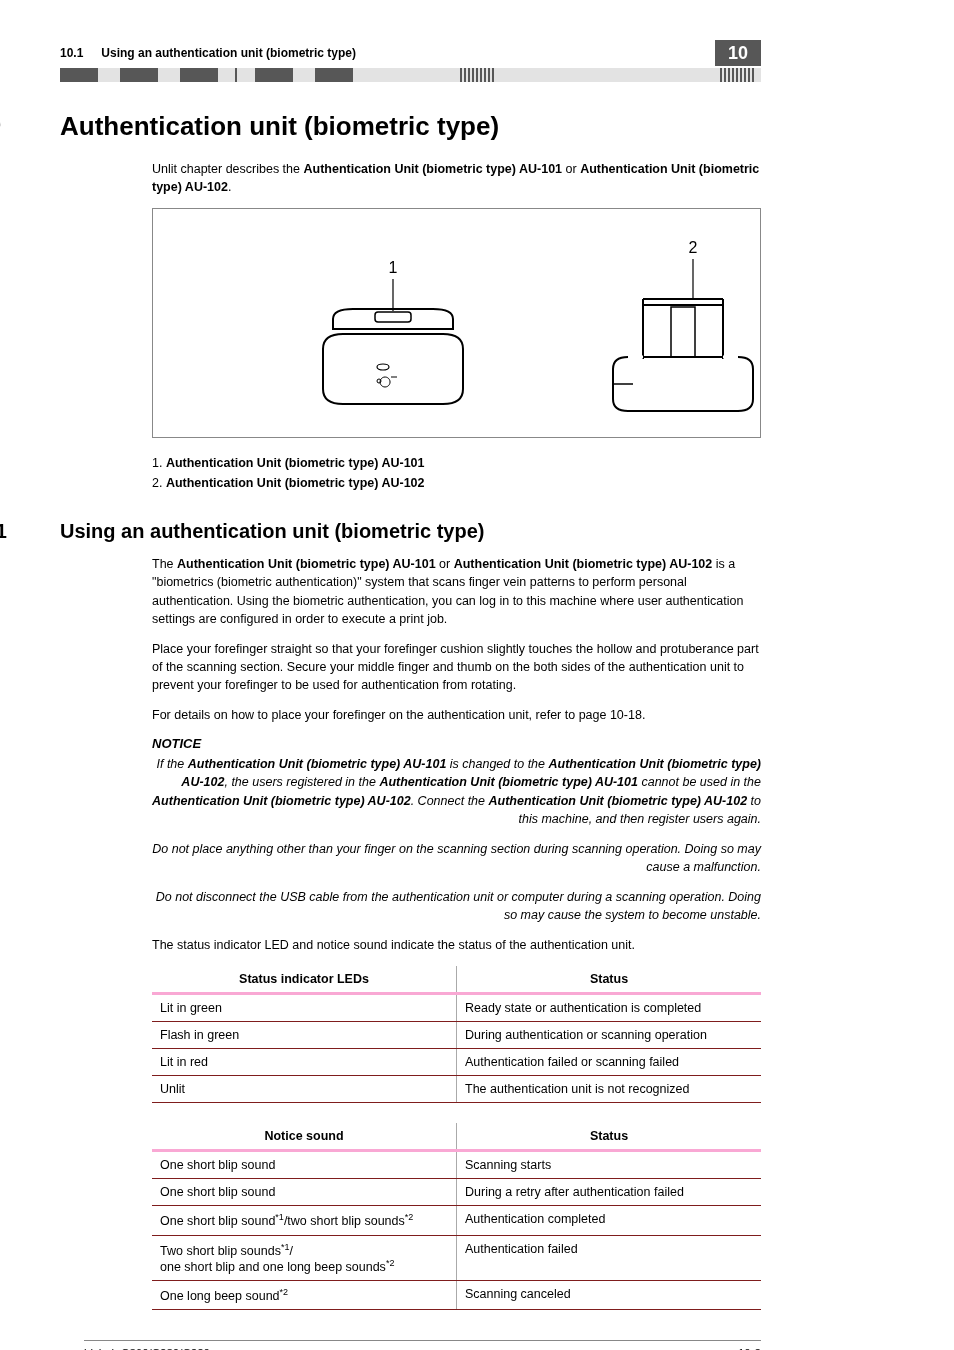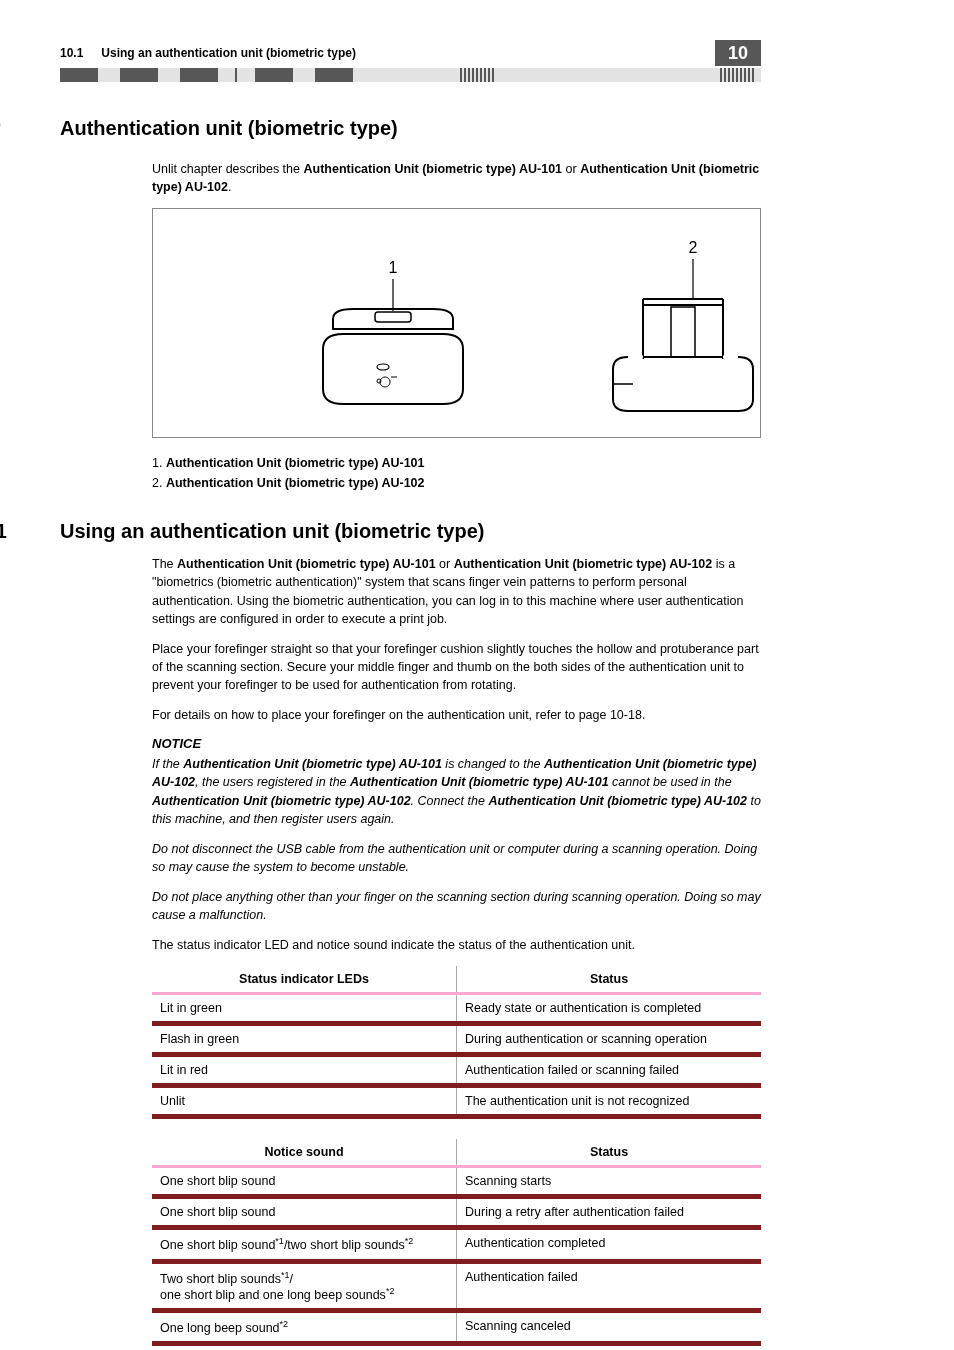--- a/index.html
+++ b/index.html
@@ -18,43 +18,43 @@
   .decobar .chip { position: absolute; top: 0; height: 14px; background: #575757; }
   .decobar .thin { position: absolute; top: 0; height: 14px; width: 2px; background: #575757; }
   .decobar .hatch { position: absolute; top: 0; height: 14px; width: 36px;
     background-image: repeating-linear-gradient(90deg,#575757 0,#575757 2px,#e3e3e3 2px,#e3e3e3 4px); }
 
   .bodycol { padding-left: 92px; }
 
   
   .chapter { display: flex; align-items: baseline; margin-bottom: 18px; margin-left: -92px; }
   .chapter .num { font-size: 30px; font-weight: bold; width: 92px; }
-  .chapter .title { font-size: 20px; font-weight: bold; }
+  .chapter .title { font-size: 26px; font-weight: bold; }
 
   .para { font-size: 12.5px; line-height: 1.45; margin-bottom: 12px; }
   .bold { font-weight: bold; }
-  .italic { font-style: italic; }
+  .italic { font-style: italic; text-align: right; }
 
   
   .figbox { border: 1px solid #888; height: 230px; margin: 12px 0 18px 0; position: relative; }
   .figbox svg { position: absolute; }
 
   .numitem { font-size: 12.5px; margin-bottom: 6px; }
 
   
   .section { display: flex; align-items: baseline; margin: 30px 0 12px 0; margin-left: -92px; }
   .section .num { font-size: 20px; font-weight: bold; width: 92px; }
   .section .title { font-size: 20px; font-weight: bold; }
 
   .notice-h { font-style: italic; font-weight: bold; font-size: 13px; margin: 4px 0 4px 0; }
 
   
   table.stat { width: 100%; border-collapse: collapse; font-size: 12.5px; margin: 10px 0 20px 0; }
   table.stat th { text-align: center; font-weight: bold; padding: 6px 8px; border-bottom: 3px solid #f9a8d4; }
-  table.stat td { padding: 6px 8px; border-bottom: 5px solid #7f1d1d; vertical-align: top; }
+  table.stat td { padding: 6px 8px; border-bottom: 1px solid #7f1d1d; vertical-align: top; }
   table.stat .colsep { border-left: 1px solid #aaa; }
   sup { font-size: 9px; vertical-align: super; }
 
   .footer { display: flex; justify-content: space-between; font-size: 11.5px; border-top: 1px solid #888; padding-top: 6px; margin-top: 30px; margin-left: 24px; }
 </style>
 </head>
 <body>
 
 <div class="page">
 
@@ -141,22 +141,22 @@
 
     <p class="para">Place your forefinger straight so that your forefinger cushion slightly touches the hollow and protuberance part of the scanning section. Secure your middle finger and thumb on the both sides of the authentication unit to prevent your forefinger to be used for authentication from rotating.</p>
     <p class="para">For details on how to place your forefinger on the authentication unit, refer to page 10-18.</p>
 
     <p class="notice-h">NOTICE</p>
 
     <p class="para italic">
       <span>If the </span><span class="bold">Authentication Unit (biometric type) AU-101</span><span> is changed to the </span><span class="bold">Authentication Unit (biometric type) AU-102</span><span>, the users registered in the </span><span class="bold">Authentication Unit (biometric type) AU-101</span><span> cannot be used in the </span><span class="bold">Authentication Unit (biometric type) AU-102</span><span>. Connect the </span><span class="bold">Authentication Unit (biometric type) AU-102</span><span> to this machine, and then register users again.</span>
     </p>
 
+    <p class="para italic">Do not place anything other than your finger on the scanning section during scanning operation. Doing so may cause a malfunction.</p>
     <p class="para italic">Do not disconnect the USB cable from the authentication unit or computer during a scanning operation. Doing so may cause the system to become unstable.</p>
-    <p class="para italic">Do not place anything other than your finger on the scanning section during scanning operation. Doing so may cause a malfunction.</p>
 
     <p class="para">The status indicator LED and notice sound indicate the status of the authentication unit.</p>
 
     <table class="stat">
       <colgroup>
           <col style="width:50%">
           <col style="width:50%">
         </colgroup>
       <thead>
         <tr>

